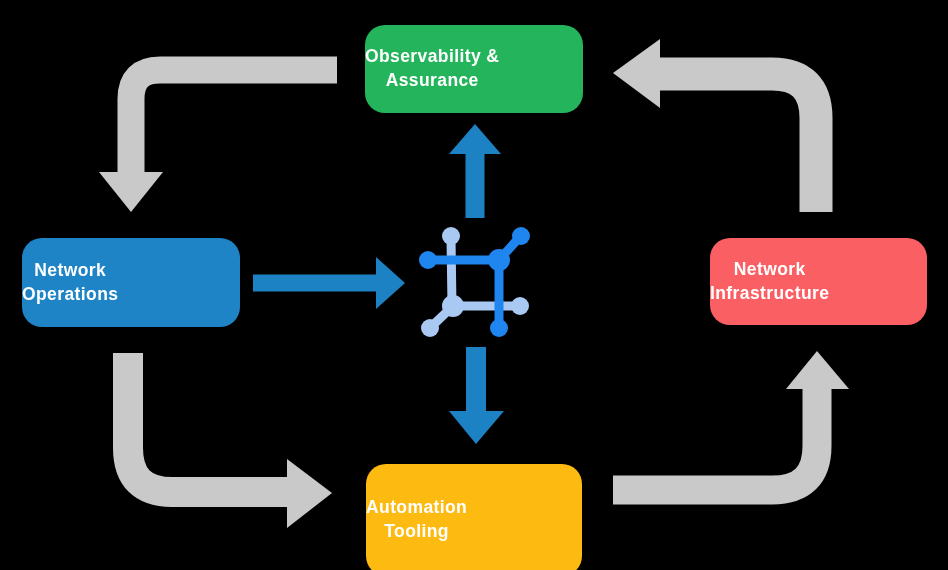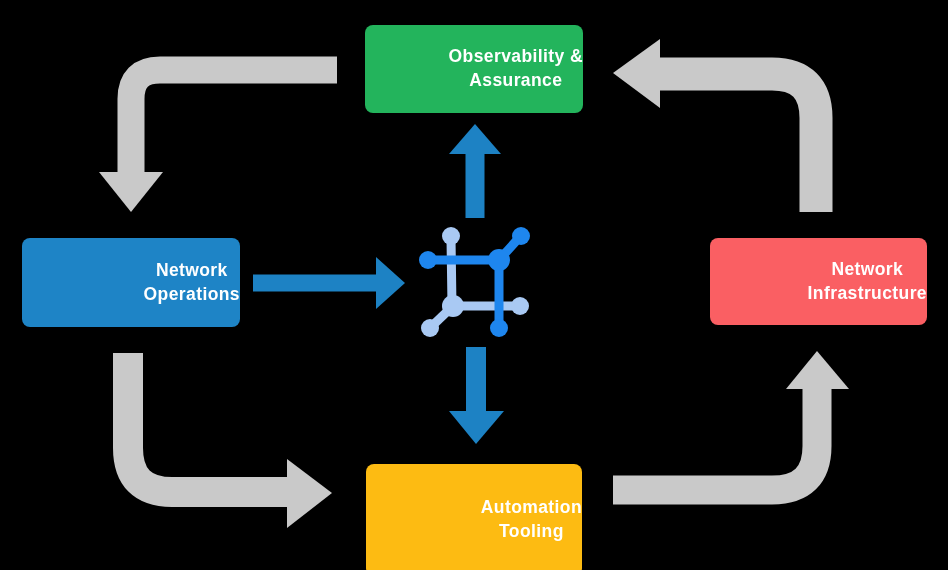--- a/index.html
+++ b/index.html
@@ -18,22 +18,22 @@
   .arrow-layer {
     position: absolute;
     left: 0; top: 0;
     width: 948px;
     height: 570px;
   }
   .node {
     position: absolute;
     display: flex;
     align-items: center;
-    justify-content: flex-end;
-    border-radius: 8px;
+    justify-content: flex-start;
+    border-radius: 20px;
     color: #ffffff;
     font-size: 17.5px;
     font-weight: 600;
     letter-spacing: 0.4px;
     text-align: center;
     line-height: 1.35;
   }
   .node span { white-space: pre-line; }
   .node-observability { left: 365px; top: 25px;  width: 218px; height: 88px; background: #23b45c; }
   .node-operations    { left: 22px;  top: 238px; width: 218px; height: 89px; background: #1e84c6; }

